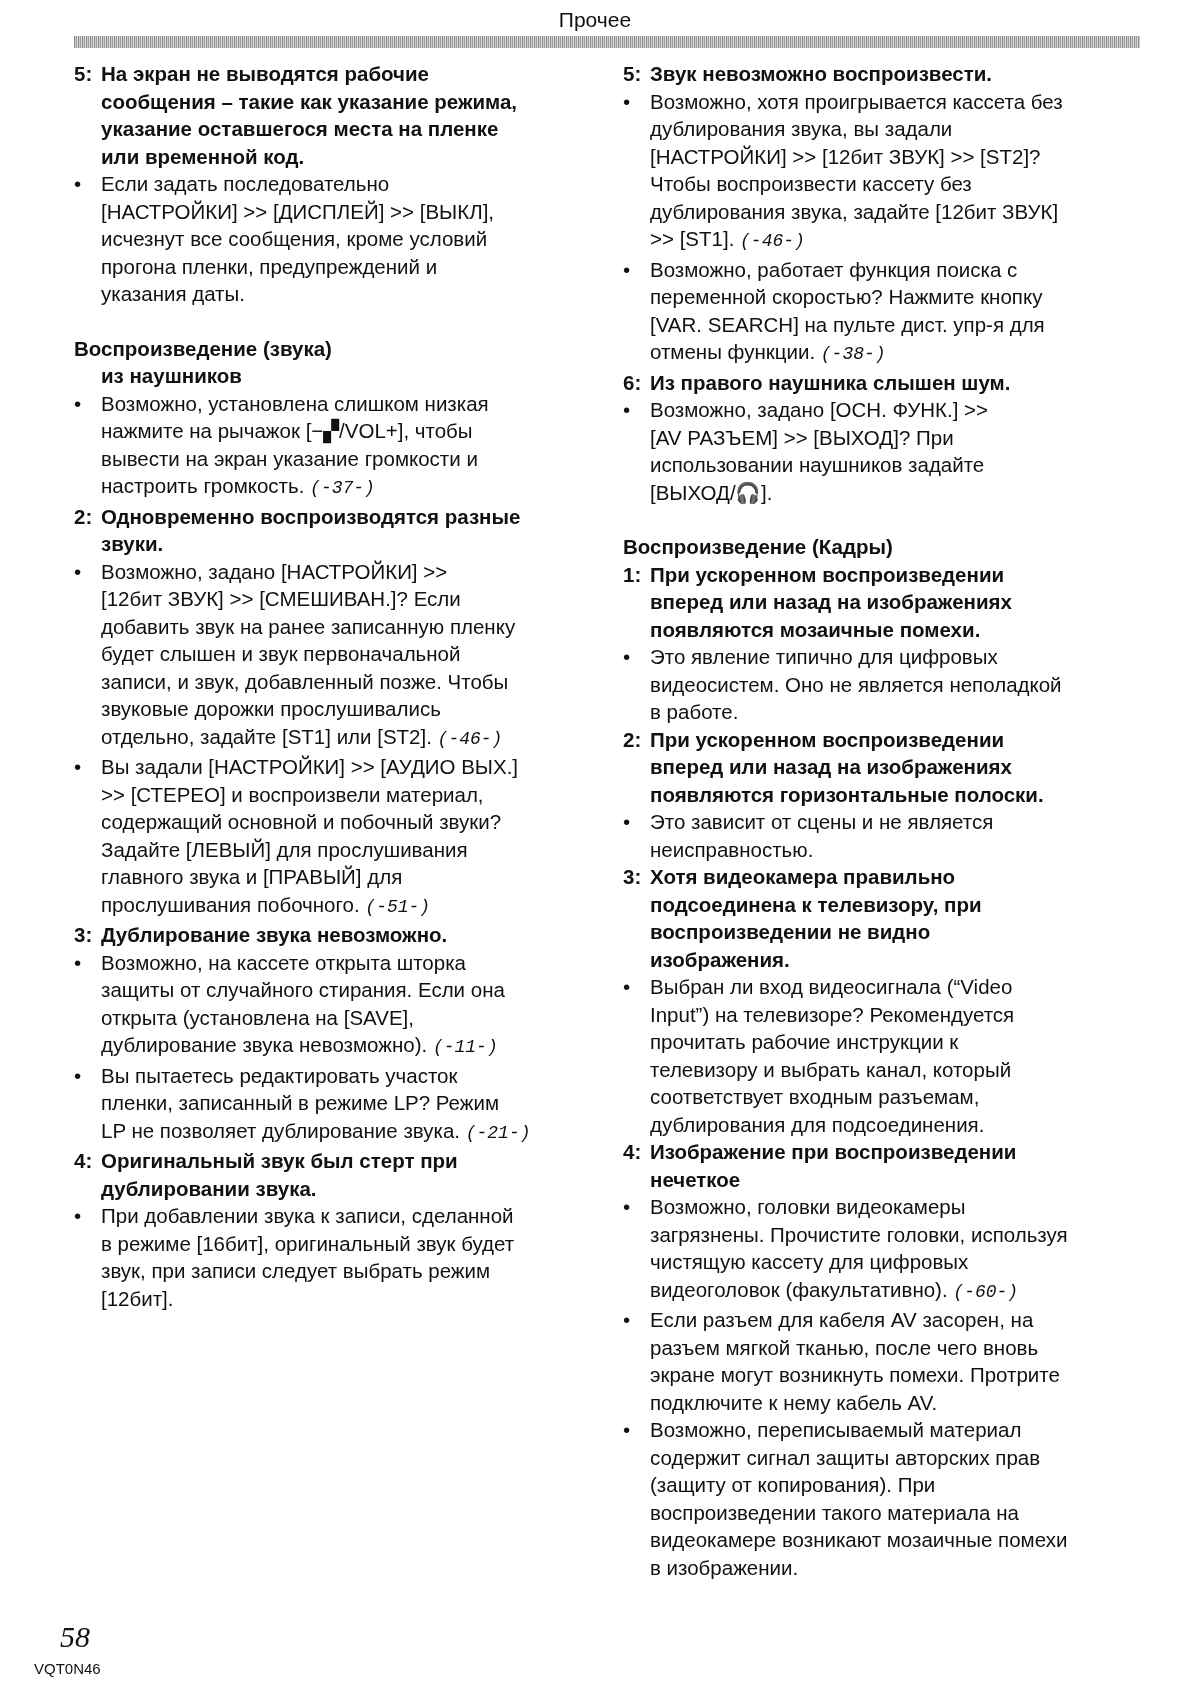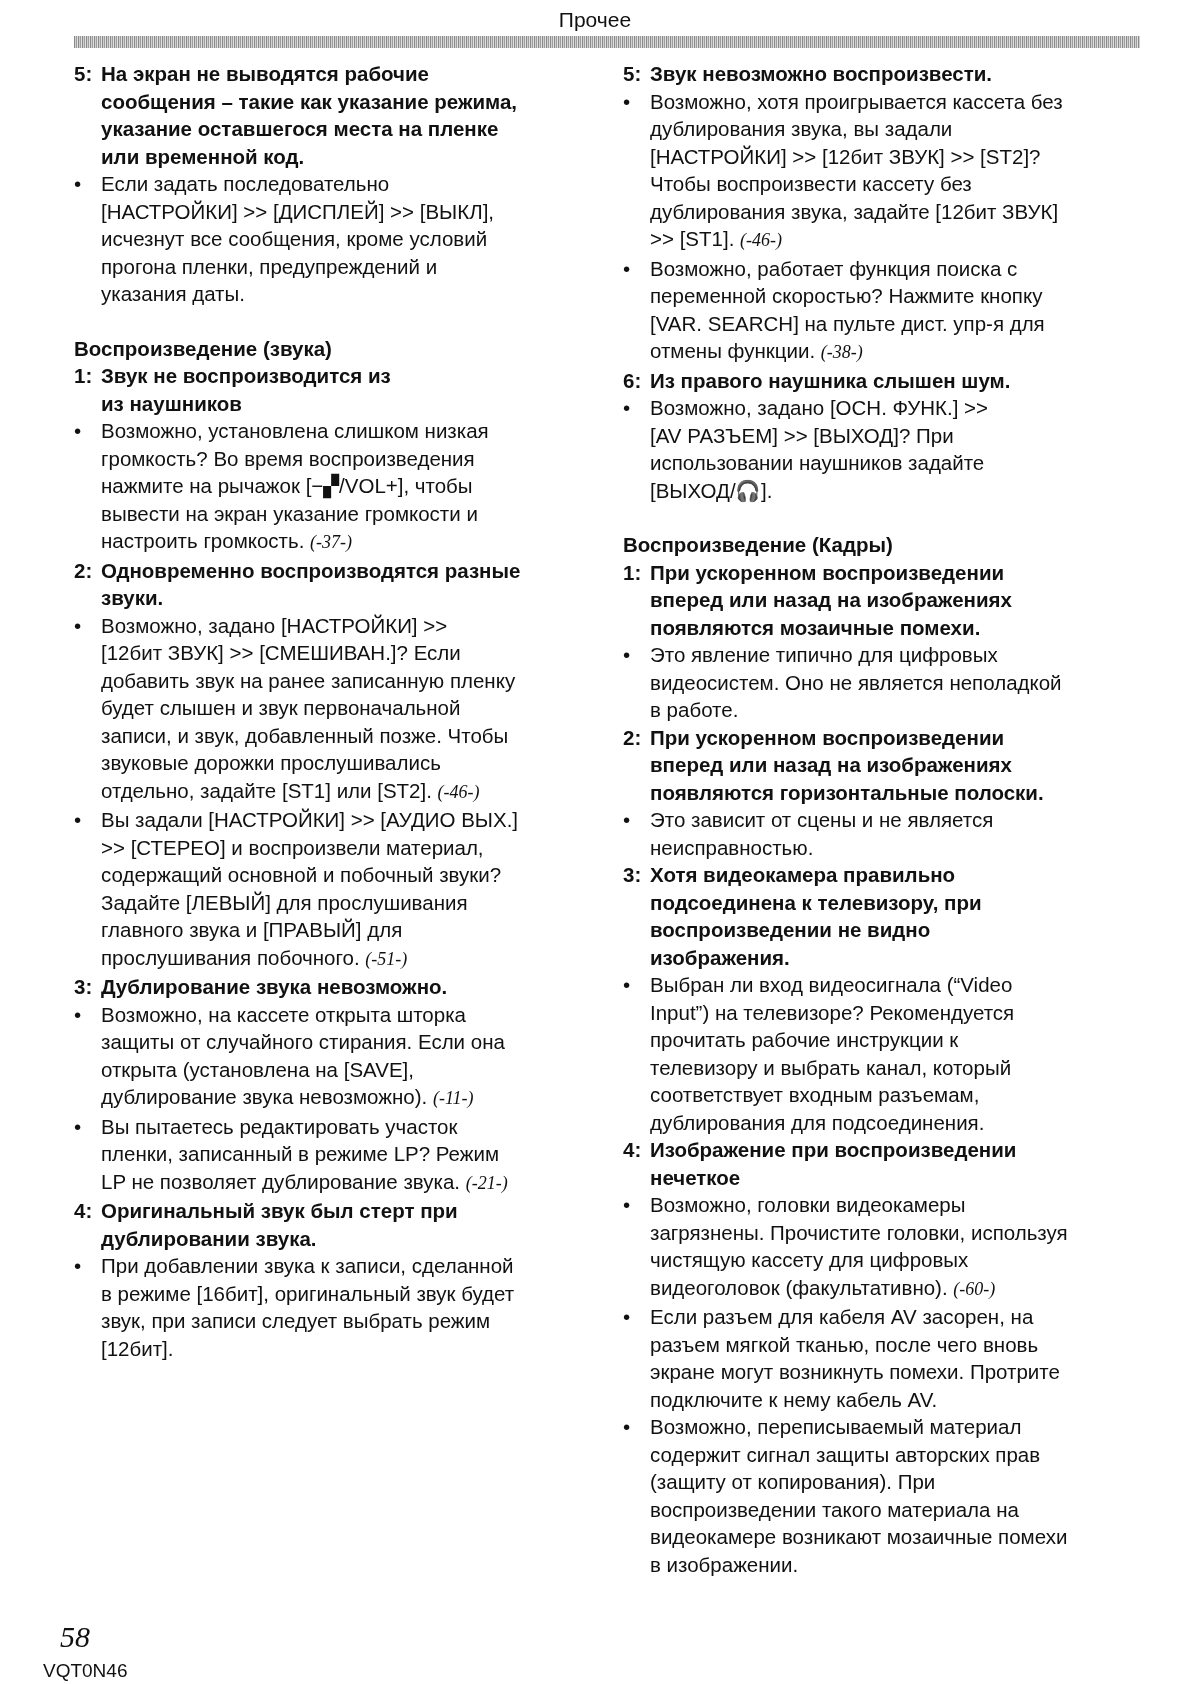--- a/index.html
+++ b/index.html
@@ -10,46 +10,44 @@
         background:repeating-linear-gradient(90deg,#8a8a8a 0 1px,#cfcfcf 1px 2px,#9d9d9d 2px 3px,#e0e0e0 3px 4px);}
   .col{position:absolute;top:60px;font-size:20.5px;line-height:27.5px;}
   .left{left:74px;width:520px;}
   .right{left:623px;width:520px;}
   .line{white-space:nowrap;}
   .b{font-weight:bold;}
   .ind{padding-left:27px;}
   .num{display:inline-block;width:27px;font-weight:bold;}
   .bul{display:inline-block;width:27px;}
   .gap{height:27px;}
-  .ref{font-family:Liberation Serif, serif;font-style:italic;font-size:18px;}
+  .ref{font-family:Liberation Mono, monospace;font-style:italic;font-size:18px;}
   .pg{position:absolute;left:60px;top:1620px;font-family:"Liberation Serif",serif;font-style:italic;font-weight:normal;font-size:30px;}
-  .code{position:absolute;left:43px;top:1660px;font-size:19px;}
+  .code{position:absolute;left:34px;top:1660px;font-size:15px;}
 </style>
 </head>
 <body>
 
 <div class="hdr">Прочее</div>
 <div class="band"></div>
 
 <div class="col left" id="col-left">
     <div class="line"><span class="num">5:</span><span class="b">На экран не выводятся рабочие</span></div>
     <div class="line b ind"><span>сообщения – такие как указание режима,</span></div>
     <div class="line b ind"><span>указание оставшегося места на пленке</span></div>
     <div class="line b ind"><span>или временной код.</span></div>
     <div class="line"><span class="bul">•</span><span>Если задать последовательно</span></div>
     <div class="line ind"><span>[НАСТРОЙКИ] &gt;&gt; [ДИСПЛЕЙ] &gt;&gt; [ВЫКЛ],</span></div>
     <div class="line ind"><span>исчезнут все сообщения, кроме условий</span></div>
     <div class="line ind"><span>прогона пленки, предупреждений и</span></div>
     <div class="line ind"><span>указания даты.</span></div>
     <div class="gap"></div>
     <div class="line b"><span>Воспроизведение (звука)</span></div>
-    <div class="line"><span class="num">1:</span><span class="b">Звук не воспроизводится из</span></div>
     <div class="line b ind"><span>из наушников</span></div>
     <div class="line"><span class="bul">•</span><span>Возможно, установлена слишком низкая</span></div>
-    <div class="line ind"><span>громкость? Во время воспроизведения</span></div>
     <div class="line ind"><span>нажмите на рычажок [−▞/VOL+], чтобы</span></div>
     <div class="line ind"><span>вывести на экран указание громкости и</span></div>
     <div class="line ind"><span>настроить громкость.</span> <span class="ref">(-37-)</span></div>
     <div class="line"><span class="num">2:</span><span class="b">Одновременно воспроизводятся разные</span></div>
     <div class="line b ind"><span>звуки.</span></div>
     <div class="line"><span class="bul">•</span><span>Возможно, задано [НАСТРОЙКИ] &gt;&gt;</span></div>
     <div class="line ind"><span>[12бит ЗВУК] &gt;&gt; [СМЕШИВАН.]? Если</span></div>
     <div class="line ind"><span>добавить звук на ранее записанную пленку</span></div>
     <div class="line ind"><span>будет слышен и звук первоначальной</span></div>
     <div class="line ind"><span>записи, и звук, добавленный позже. Чтобы</span></div>

